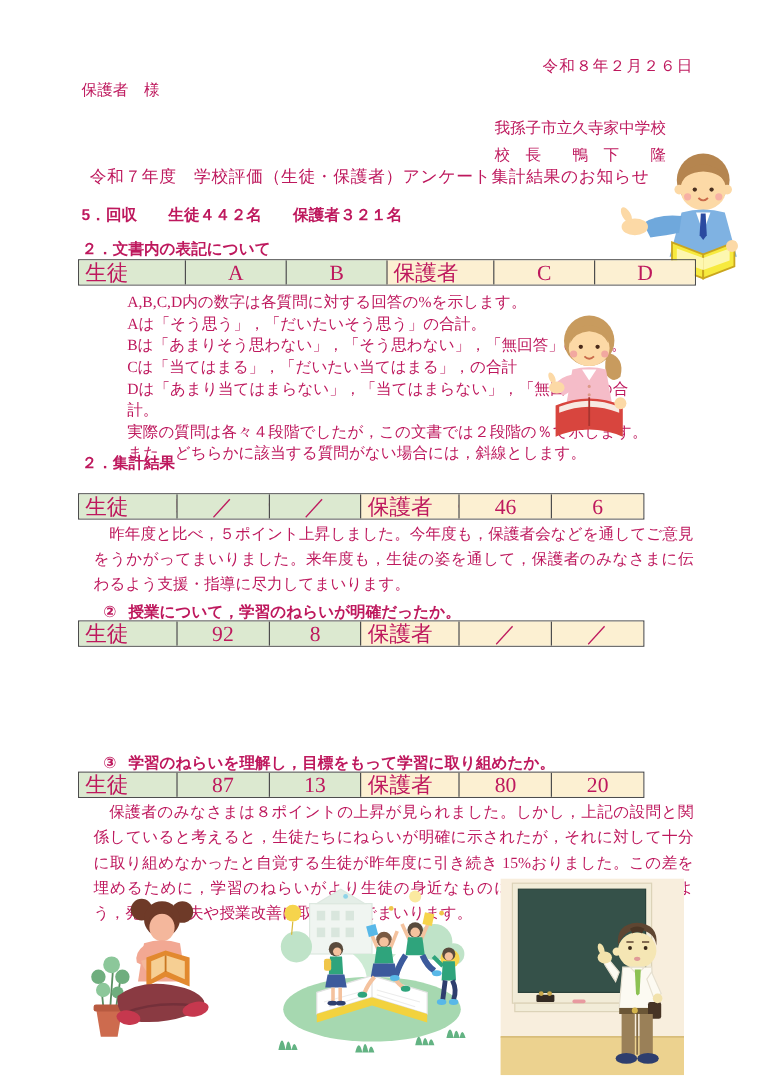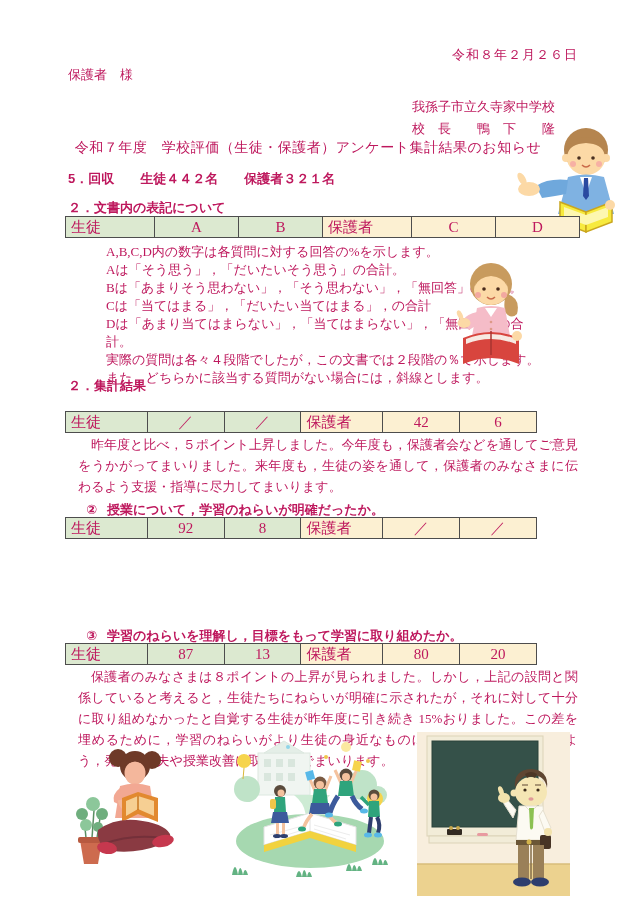--- a/index.html
+++ b/index.html
@@ -9,21 +9,21 @@
   .gothic{font-family:"Liberation Sans","DejaVu Sans",sans-serif;font-weight:bold;}
   .date{top:46px;right:62px;font-size:13px;letter-spacing:1px;}
   .recipient{top:66px;left:68px;font-size:13px;}
   .sender{top:96px;left:412px;font-size:13px;line-height:22px;}
   .doc-title{top:139px;left:0;width:616px;text-align:center;font-size:14px;letter-spacing:.5px;}
   .h-collect{top:170px;left:68px;font-size:13px;}
   .h-notation{top:199px;left:68px;font-size:13px;}
   .h-results{top:377px;left:68px;font-size:13px;}
   .qhead{left:86px;font-size:13px;}
   .qhead .qnum{margin-right:10px;}
-  .tbl{display:flex;border:1px solid #4d4d4d;height:20px;line-height:20px;font-size:15px;box-sizing:content-box;}
+  .tbl{display:flex;border:1px solid #4d4d4d;height:20px;line-height:20px;font-size:18px;box-sizing:content-box;}
   .tbl .c{flex:1;border-left:1px solid #4d4d4d;text-align:center;overflow:hidden;white-space:nowrap;}
   .tbl .c:first-child{border-left:none;}
   .tbl .lab{text-align:left;padding-left:5px;}
   .green{background:#dce9d0;}
   .cream{background:#fcf0d2;}
   .legend-tbl{top:216px;left:65px;width:513px;}
   .tbl-1{top:411px;left:65px;width:470px;}
   .tbl-2{top:517px;left:65px;width:470px;}
   .tbl-3{top:643px;left:65px;width:470px;}
   .notes{top:243px;left:78px;width:440px;font-size:13px;line-height:18px;margin-left:28px;}
@@ -122,21 +122,21 @@
   <div class="abs h-results gothic">２．集計結果</div>
 
   <div class="abs qhead gothic" style="top:413px;">
     <span class="qnum">①</span><span>教育活動は，目的やねらいが明確に示されたか。</span>
   </div>
   <div class="abs tbl tbl-1">
     <div class="c lab green">生徒</div>
     <div class="c green">／</div>
     <div class="c green">／</div>
     <div class="c lab cream">保護者</div>
-    <div class="c cream">42</div>
+    <div class="c cream">46</div>
     <div class="c cream">6</div>
   </div>
   <div class="abs para para-1">昨年度と比べ，５ポイント上昇しました。今年度も，保護者会などを通してご意見をうかがってまいりました。来年度も，生徒の姿を通して，保護者のみなさまに伝わるよう支援・指導に尽力してまいります。</div>
 
   <div class="abs qhead gothic" style="top:501px;">
     <span class="qnum">②</span><span>授業について，学習のねらいが明確だったか。</span>
   </div>
   <div class="abs tbl tbl-2">
     <div class="c lab green">生徒</div>
     <div class="c green">92</div>

